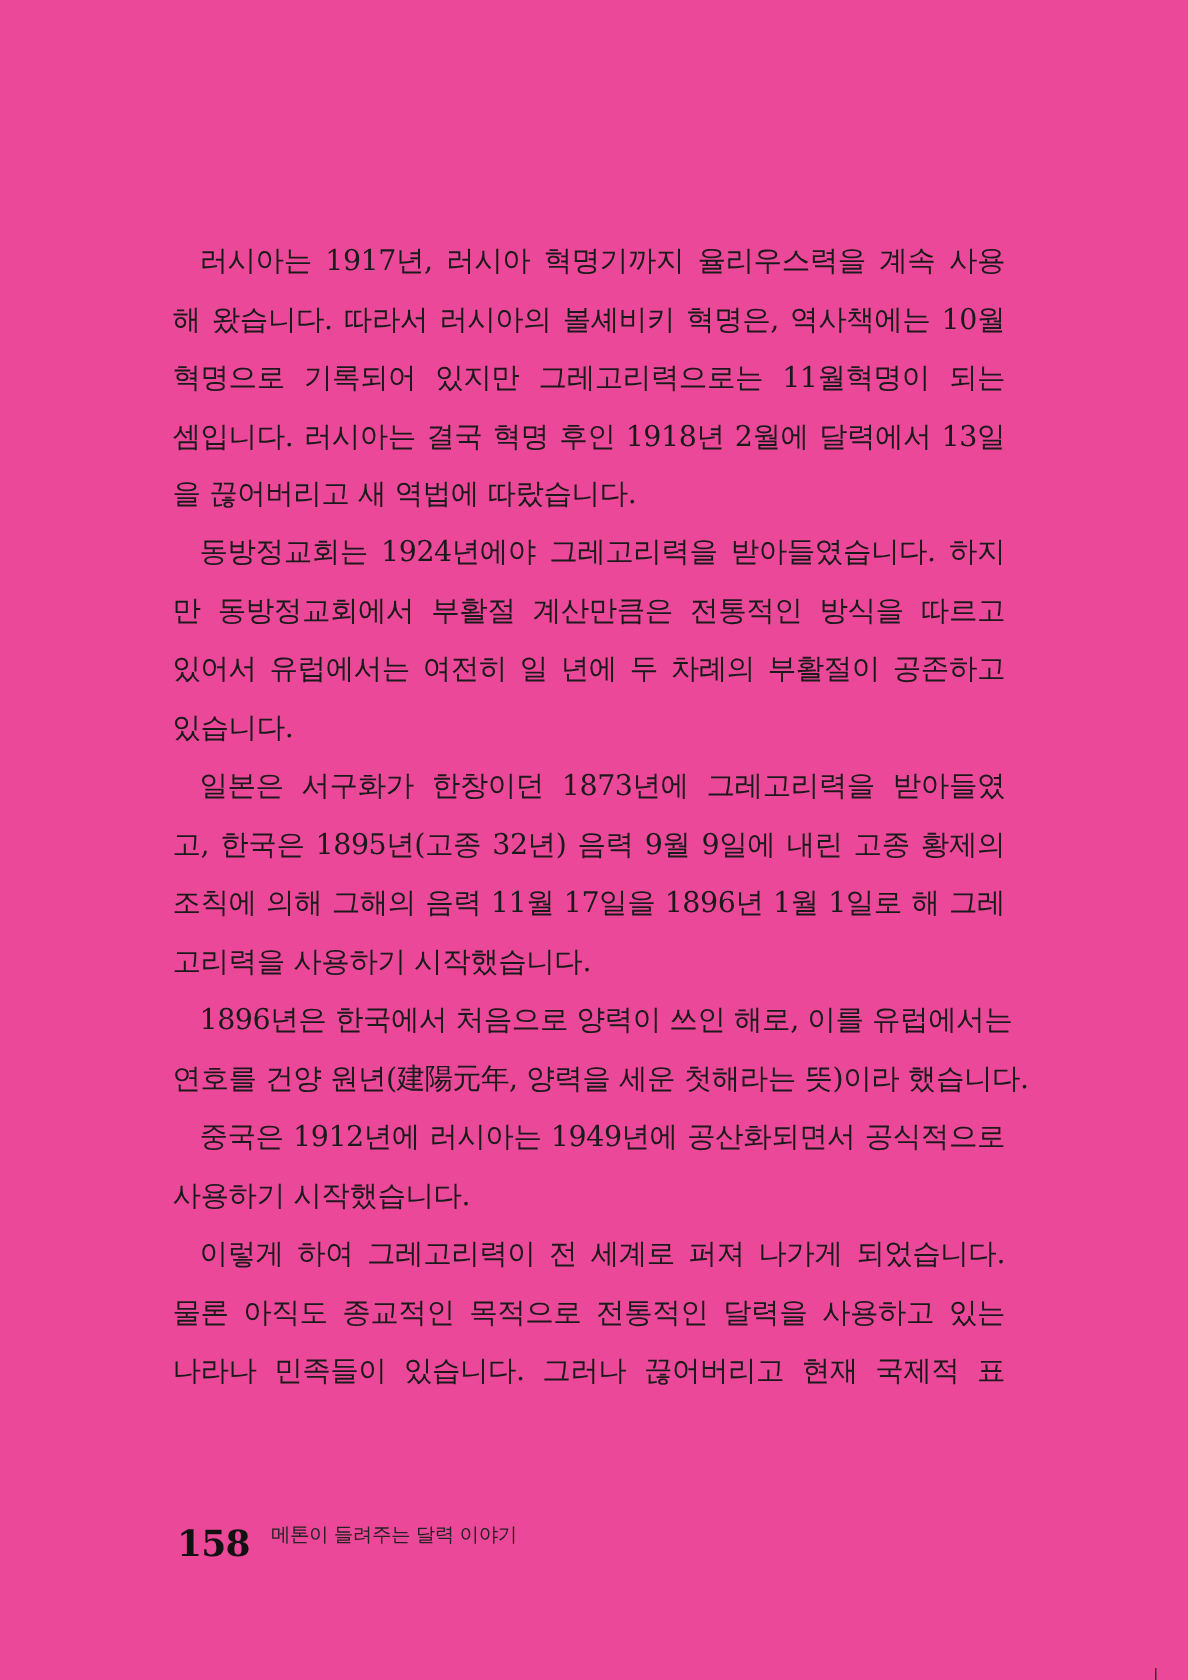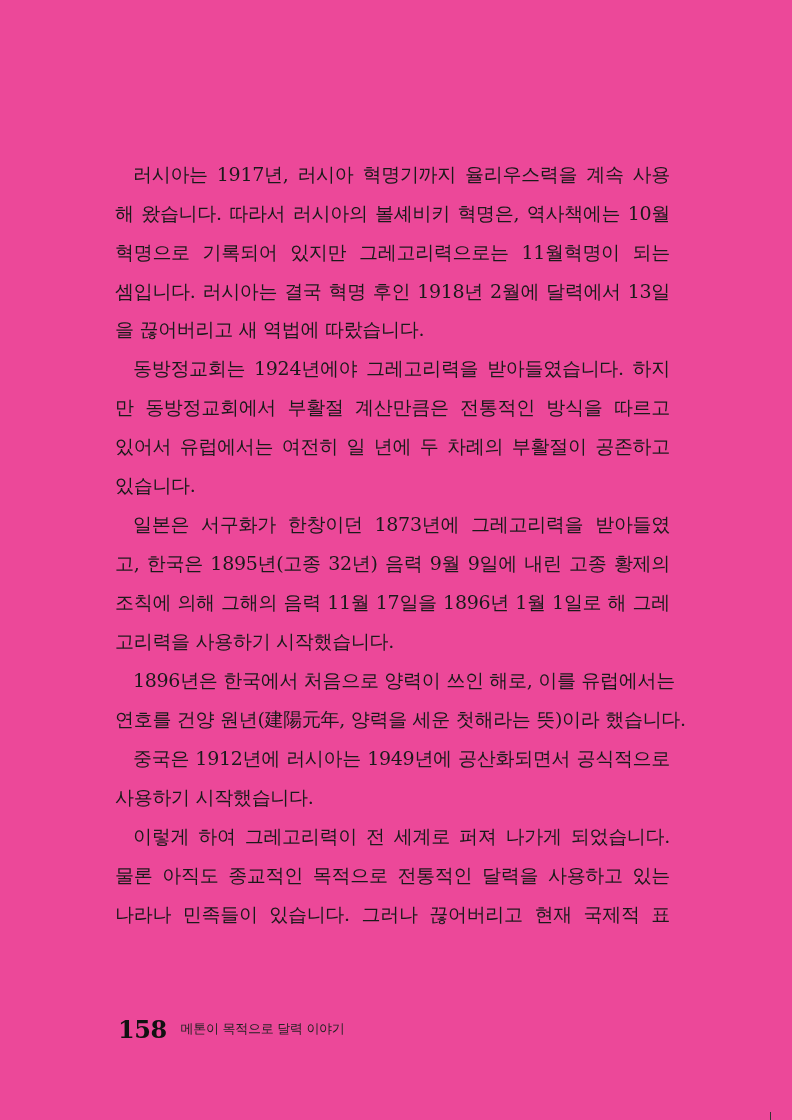--- a/index.html
+++ b/index.html
@@ -46,21 +46,21 @@
     }
     .line.last {
       text-align-last: left;
     }
     .footer {
       position: absolute;
       left: 118px;
       top: 1014px;
       height: 30px;
       display: flex;
-      align-items: center;
+      align-items: flex-start;
       gap: 14px;
     }
     .page-number {
       font-family: "DejaVu Serif", "Liberation Serif", serif;
       font-weight: bold;
       font-size: 24px;
       color: #111111;
       letter-spacing: -0.5px;
     }
     .book-title {
@@ -108,17 +108,17 @@
     <div class="line last" style="top:623px">사용하기 시작했습니다.</div>
 
     <div class="line indent" style="top:662px">이렇게 하여 그레고리력이 전 세계로 퍼져 나가게 되었습니다.</div>
     <div class="line" style="top:701px">물론 아직도 종교적인 목적으로 전통적인 달력을 사용하고 있는</div>
     <div class="line" style="top:740px">나라나 민족들이 있습니다. 그러나 끊어버리고 현재 국제적 표</div>
 
   </div>
 
   <div class="footer">
     <span class="page-number">158</span>
-    <span class="book-title">메톤이 목적으로 달력 이야기</span>
+    <span class="book-title">메톤이 들려주는 달력 이야기</span>
   </div>
 
   <div class="crop-mark"></div>
 </div>
 
 </body></html>

